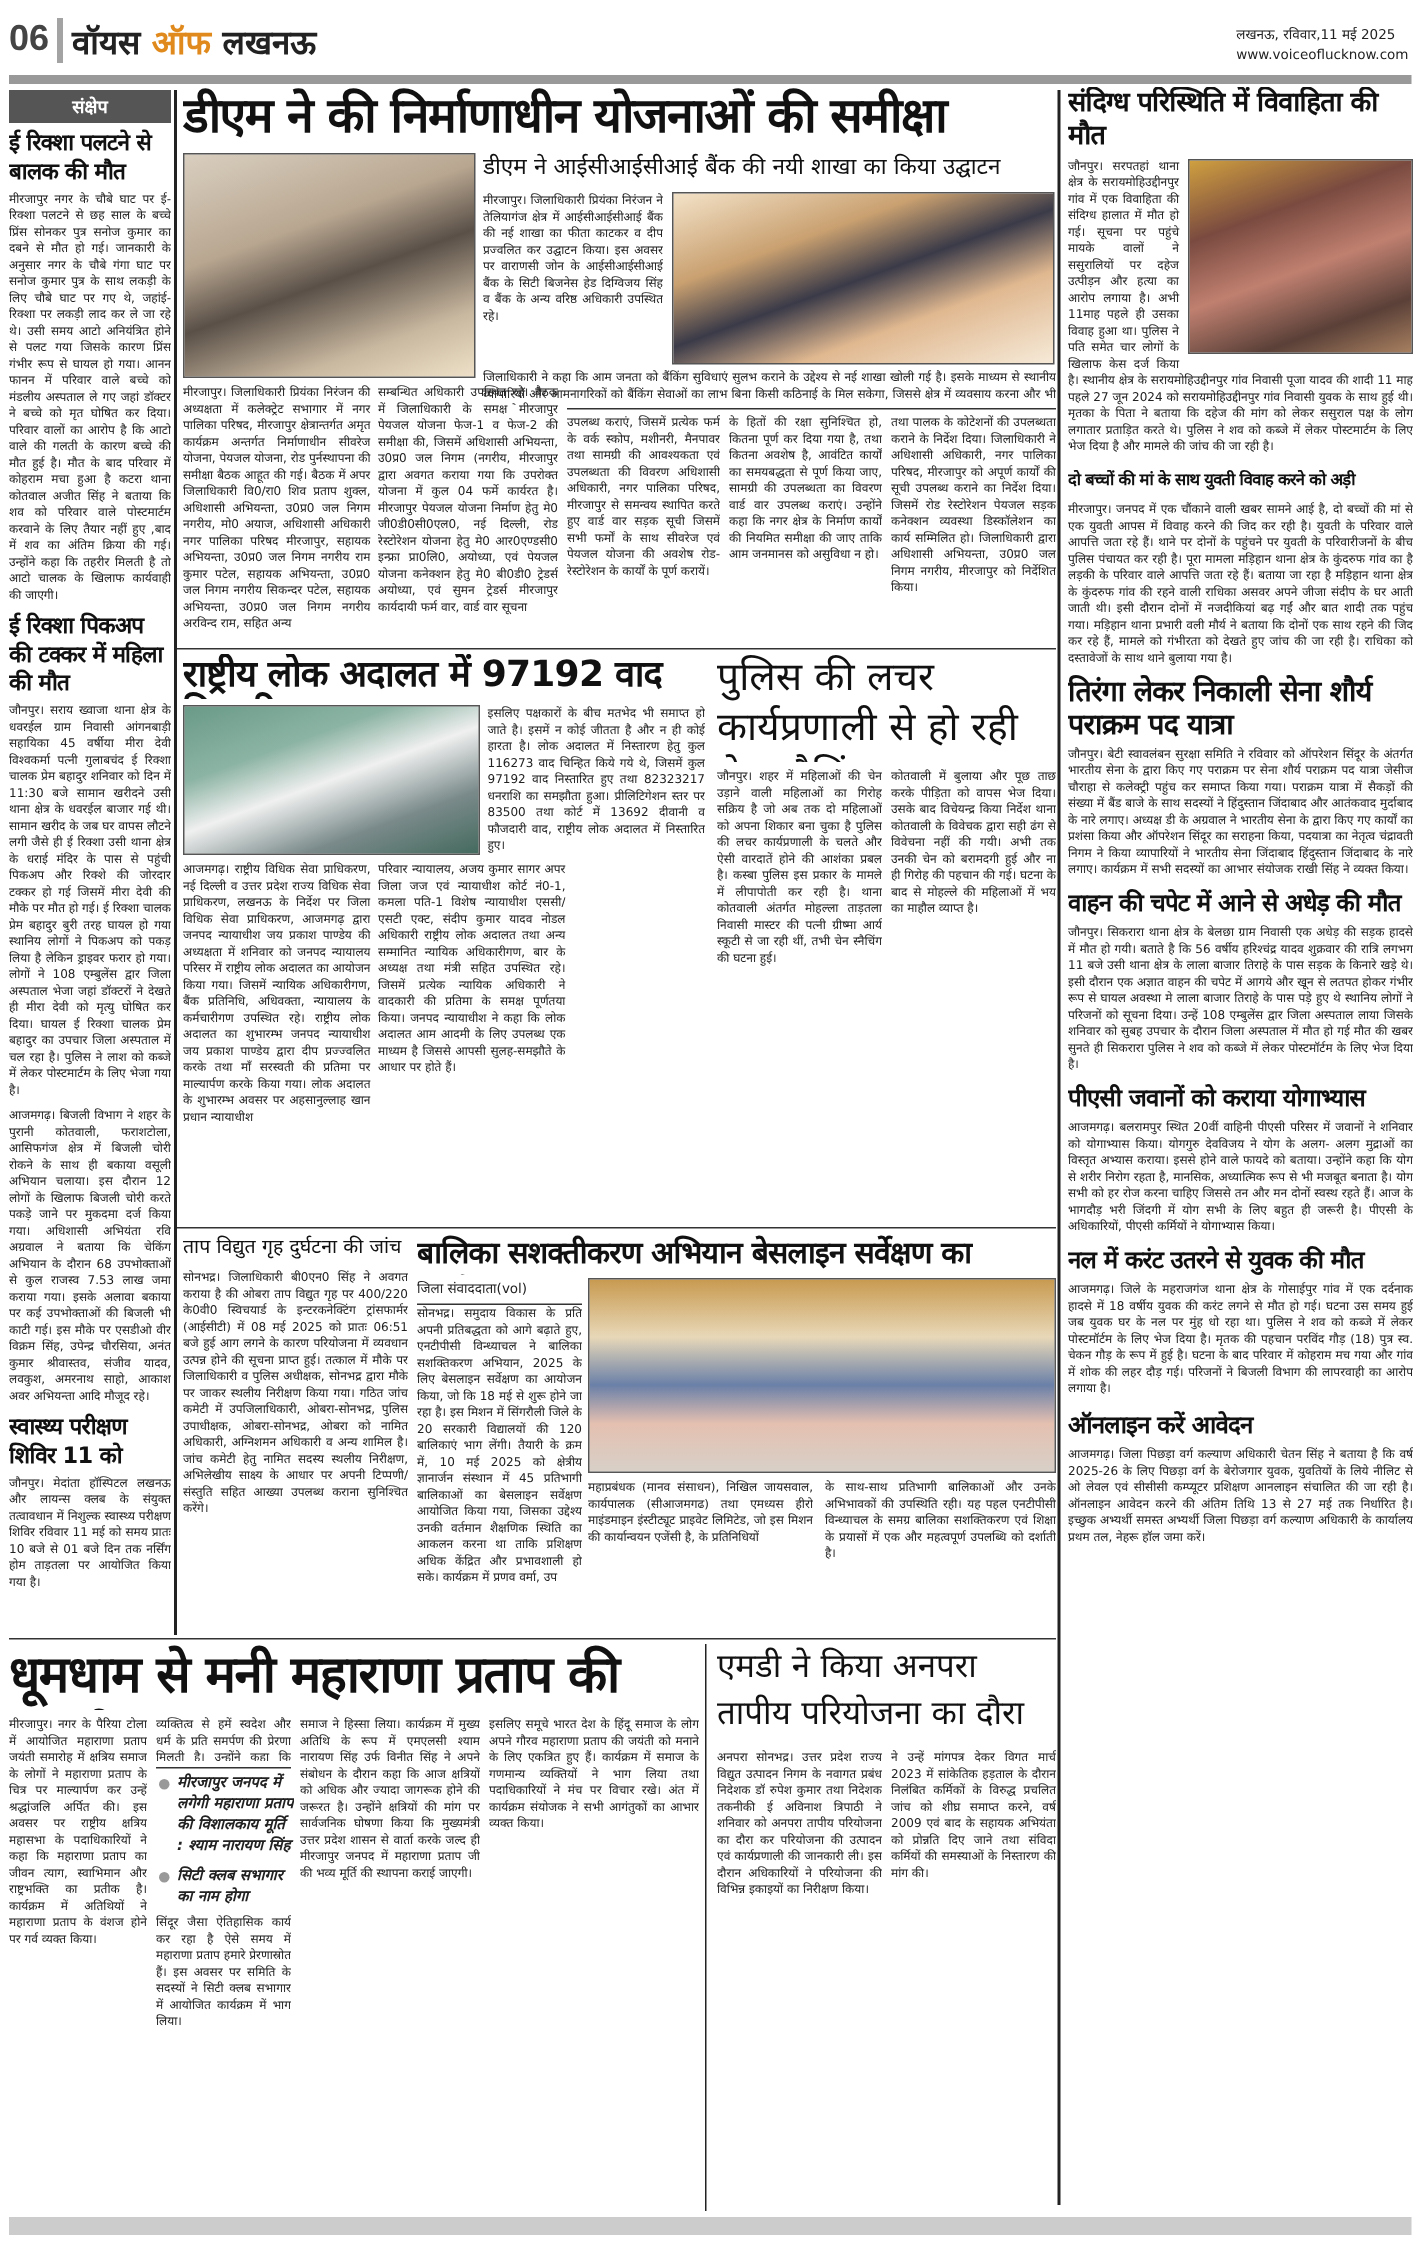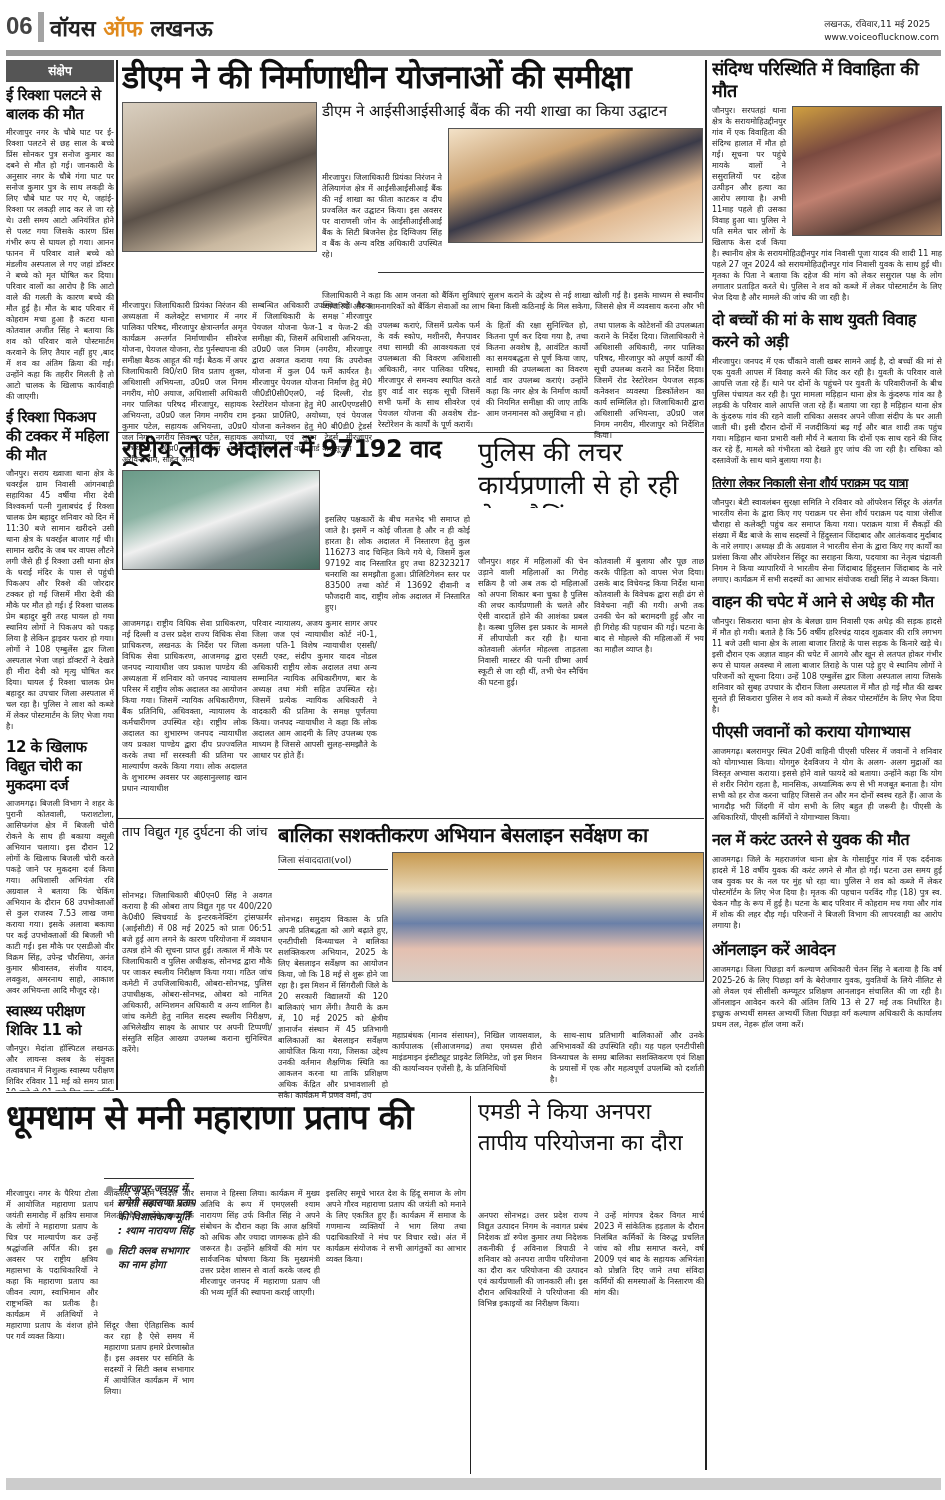--- a/index.html
+++ b/index.html
@@ -1,27 +1,27 @@
 <!DOCTYPE html>
 <html><head>
 <meta charset="utf-8">
 <style>
   *{box-sizing:border-box;margin:0;padding:0;}
   body{width:945px;height:1500px;background:#fff;font-family:"DejaVu Sans",sans-serif;color:#111;overflow:hidden;position:relative;}
   .abs{position:absolute;overflow:hidden;}
   .masthead{left:0;top:0;width:945px;height:48px;}
   .page-no{position:absolute;left:6px;top:12px;font:bold 24px "Liberation Sans",sans-serif;color:#444;}
-  .brand{position:absolute;left:38px;top:12px;font:bold 22px "DejaVu Sans",sans-serif;color:#222;border-left:6px solid #a3a3a3;padding-left:6px;}
+  .brand{position:absolute;left:38px;top:12px;font:bold 22px "DejaVu Sans",sans-serif;color:#222;border-left:4px solid #a3a3a3;padding-left:6px;}
   .brand .mid{color:#e08a1e;}
   .region{position:absolute;left:300px;top:6px;font:bold 30px "DejaVu Sans",sans-serif;color:#222;}
   .dateline{position:absolute;right:6px;top:18px;font:9px "DejaVu Sans",sans-serif;text-align:left;color:#222;line-height:13px;}
   .rule{left:6px;top:50px;width:935px;height:6px;background:#999;}
   .bottom-rule{left:6px;top:1478px;width:935px;height:12px;background:#ccc;}
   .vline{position:absolute;width:2px;background:#222;}
-  .col-text{font:8px/11px "DejaVu Sans",sans-serif;text-align:justify;color:#222;margin-top:44px;}
+  .col-text{font:8px/11px "DejaVu Sans",sans-serif;text-align:justify;color:#222;}
   .hl-xl{font:bold 32px/38px "DejaVu Sans",sans-serif;color:#111;letter-spacing:-1px;}
   .hl-l{font:bold 22px/26px "DejaVu Sans",sans-serif;color:#111;letter-spacing:-0.5px;}
   .hl-m{font:bold 18px/22px "DejaVu Sans",sans-serif;color:#111;letter-spacing:-0.5px;}
   .hl-light{font:28px/34px "DejaVu Sans",sans-serif;color:#111;}
   .sub-hl{font:15px/19px "DejaVu Sans",sans-serif;color:#111;}
   .sankshep{left:6px;top:60px;width:108px;height:22px;background:#555;color:#fff;font:bold 12px/22px "DejaVu Sans",sans-serif;text-align:center;}
   .photo{background:linear-gradient(135deg,#8a7a6a,#c8b49a 40%,#6b5a4a 70%,#a99a88);border:1px solid #555;}
   .photo.meeting{background:linear-gradient(160deg,#d9cfc0 0%,#b8a690 35%,#5a5048 55%,#c9b8a0 80%,#eee0c8);}
   .photo.bank{background:linear-gradient(160deg,#f3e2c8 0%,#c9a070 30%,#3a3a48 50%,#e0b890 70%,#f6ead8);}
   .photo.court{background:linear-gradient(160deg,#6a9a88 0%,#8cb4a4 30%,#f0f0f0 50%,#7a8a8a 75%,#446a5e);}
@@ -57,21 +57,20 @@
 <div class="abs" style="left:6px;top:86px;width:108px;height:1005px;">
   <div>
     <div class="hl-m" style="font-size:15px;line-height:19px;">ई रिक्शा पलटने से बालक की मौत</div>
     <div class="col-text" style="margin-top:3px;">मीरजापुर नगर के चौबे घाट पर ई-रिक्शा पलटने से छह साल के बच्चे प्रिंस सोनकर पुत्र सनोज कुमार का दबने से मौत हो गई। जानकारी के अनुसार नगर के चौबे गंगा घाट पर सनोज कुमार पुत्र के साथ लकड़ी के लिए चौबे घाट पर गए थे, जहांई-रिक्शा पर लकड़ी लाद कर ले जा रहे थे। उसी समय आटो अनियंत्रित होने से पलट गया जिसके कारण प्रिंस गंभीर रूप से घायल हो गया। आनन फानन में परिवार वाले बच्चे को मंडलीय अस्पताल ले गए जहां डॉक्टर ने बच्चे को मृत घोषित कर दिया। परिवार वालों का आरोप है कि आटो वाले की गलती के कारण बच्चे की मौत हुई है। मौत के बाद परिवार में कोहराम मचा हुआ है कटरा थाना कोतवाल अजीत सिंह ने बताया कि शव को परिवार वाले पोस्टमार्टम करवाने के लिए तैयार नहीं हुए ,बाद में शव का अंतिम क्रिया की गई। उन्होंने कहा कि तहरीर मिलती है तो आटो चालक के खिलाफ कार्यवाही की जाएगी।</div>
   </div>
   <div style="margin-top:6px;">
     <div class="hl-m" style="font-size:15px;line-height:19px;">ई रिक्शा पिकअप की टक्कर में महिला की मौत</div>
     <div class="col-text" style="margin-top:3px;">जौनपुर। सराय ख्वाजा थाना क्षेत्र के धवरईल ग्राम निवासी आंगनबाड़ी सहायिका 45 वर्षीया मीरा देवी विश्वकर्मा पत्नी गुलाबचंद ई रिक्शा चालक प्रेम बहादुर शनिवार को दिन में 11:30 बजे सामान खरीदने उसी थाना क्षेत्र के धवरईल बाजार गई थी। सामान खरीद के जब घर वापस लौटने लगी जैसे ही ई रिक्शा उसी थाना क्षेत्र के धराई मंदिर के पास से पहुंची पिकअप और रिक्शे की जोरदार टक्कर हो गई जिसमें मीरा देवी की मौके पर मौत हो गई। ई रिक्शा चालक प्रेम बहादुर बुरी तरह घायल हो गया स्थानिय लोगों ने पिकअप को पकड़ लिया है लेकिन ड्राइवर फरार हो गया। लोगों ने 108 एम्बुलेंस द्वार जिला अस्पताल भेजा जहां डॉक्टरों ने देखते ही मीरा देवी को मृत्यु घोषित कर दिया। घायल ई रिक्शा चालक प्रेम बहादुर का उपचार जिला अस्पताल में चल रहा है। पुलिस ने लाश को कब्जे में लेकर पोस्टमार्टम के लिए भेजा गया है।</div>
   </div>
   <div style="margin-top:6px;">
-    <div class="hl-m" style="font-size:15px;line-height:19px;">12 के खिलाफ विद्युत चोरी का मुकदमा दर्ज</div>
     <div class="col-text" style="margin-top:3px;">आजमगढ़। बिजली विभाग ने शहर के पुरानी कोतवाली, फराशटोला, आसिफगंज क्षेत्र में बिजली चोरी रोकने के साथ ही बकाया वसूली अभियान चलाया। इस दौरान 12 लोगों के खिलाफ बिजली चोरी करते पकड़े जाने पर मुकदमा दर्ज किया गया। अधिशासी अभियंता रवि अग्रवाल ने बताया कि चेकिंग अभियान के दौरान 68 उपभोक्ताओं से कुल राजस्व 7.53 लाख जमा कराया गया। इसके अलावा बकाया पर कई उपभोक्ताओं की बिजली भी काटी गई। इस मौके पर एसडीओ वीर विक्रम सिंह, उपेन्द्र चौरसिया, अनंत कुमार श्रीवास्तव, संजीव यादव, लवकुश, अमरनाथ साहो, आकाश अवर अभियन्ता आदि मौजूद रहे।</div>
   </div>
   <div style="margin-top:6px;">
     <div class="hl-m" style="font-size:15px;line-height:19px;">स्वास्थ्य परीक्षण शिविर 11 को</div>
     <div class="col-text" style="margin-top:3px;">जौनपुर। मेदांता हॉस्पिटल लखनऊ और लायन्स क्लब के संयुक्त तत्वावधान में निशुल्क स्वास्थ्य परीक्षण शिविर रविवार 11 मई को समय प्रातः 10 बजे से 01 बजे दिन तक नर्सिंग होम ताड़तला पर आयोजित किया गया है।</div>
   </div>
 </div>
 
 <div class="abs hl-xl" style="left:122px;top:58px;width:580px;height:40px;">डीएम ने की निर्माणाधीन योजनाओं की समीक्षा</div>
 <div class="abs photo meeting" style="left:122px;top:102px;width:195px;height:150px;"></div>
@@ -127,25 +126,25 @@
 <div class="abs col-text" style="left:478px;top:1166px;width:110px;height:308px;">अनपरा सोनभद्र। उत्तर प्रदेश राज्य विद्युत उत्पादन निगम के नवागत प्रबंध निदेशक डॉ रुपेश कुमार तथा निदेशक तकनीकी ई अविनाश त्रिपाठी ने शनिवार को अनपरा तापीय परियोजना का दौरा कर परियोजना की उत्पादन एवं कार्यप्रणाली की जानकारी ली। इस दौरान अधिकारियों ने परियोजना की विभिन्न इकाइयों का निरीक्षण किया।</div>
 <div class="abs col-text" style="left:594px;top:1166px;width:110px;height:308px;">ने उन्हें मांगपत्र देकर विगत मार्च 2023 में सांकेतिक हड़ताल के दौरान निलंबित कर्मिकों के विरुद्ध प्रचलित जांच को शीघ्र समाप्त करने, वर्ष 2009 एवं बाद के सहायक अभियंता को प्रोन्नति दिए जाने तथा संविदा कर्मियों की समस्याओं के निस्तारण की मांग की।</div>
 
 <div class="abs" style="left:712px;top:58px;width:230px;height:1418px;">
   <div>
     <div class="hl-m">संदिग्ध परिस्थिति में विवाहिता की मौत</div>
     <div class="photo crowd" style="float:right;width:150px;height:130px;margin:4px 0 2px 6px;"></div>
     <div class="col-text" style="margin-top:3px;">जौनपुर। सरपतहां थाना क्षेत्र के सरायमोहिउद्दीनपुर गांव में एक विवाहिता की संदिग्ध हालात में मौत हो गई। सूचना पर पहुंचे मायके वालों ने ससुरालियों पर दहेज उत्पीड़न और हत्या का आरोप लगाया है। अभी 11माह पहले ही उसका विवाह हुआ था। पुलिस ने पति समेत चार लोगों के खिलाफ केस दर्ज किया है। स्थानीय क्षेत्र के सरायमोहिउद्दीनपुर गांव निवासी पूजा यादव की शादी 11 माह पहले 27 जून 2024 को सरायमोहिउद्दीनपुर गांव निवासी युवक के साथ हुई थी। मृतका के पिता ने बताया कि दहेज की मांग को लेकर ससुराल पक्ष के लोग लगातार प्रताड़ित करते थे। पुलिस ने शव को कब्जे में लेकर पोस्टमार्टम के लिए भेज दिया है और मामले की जांच की जा रही है।</div>
   </div>
   <div style="clear:both;margin-top:6px;">
-    <div class="hl-m" style="font-size:16px;">दो बच्चों की मां के साथ युवती विवाह करने को अड़ी</div>
+    <div class="hl-m" style="font-size:11px;">दो बच्चों की मां के साथ युवती विवाह करने को अड़ी</div>
     <div class="col-text" style="margin-top:3px;">मीरजापुर। जनपद में एक चौंकाने वाली खबर सामने आई है, दो बच्चों की मां से एक युवती आपस में विवाह करने की जिद कर रही है। युवती के परिवार वाले आपत्ति जता रहे हैं। थाने पर दोनों के पहुंचने पर युवती के परिवारीजनों के बीच पुलिस पंचायत कर रही है। पूरा मामला मड़िहान थाना क्षेत्र के कुंदरुफ गांव का है लड़की के परिवार वाले आपत्ति जता रहे हैं। बताया जा रहा है मड़िहान थाना क्षेत्र के कुंदरुफ गांव की रहने वाली राधिका असवर अपने जीजा संदीप के घर आती जाती थी। इसी दौरान दोनों में नजदीकियां बढ़ गईं और बात शादी तक पहुंच गया। मड़िहान थाना प्रभारी वली मौर्य ने बताया कि दोनों एक साथ रहने की जिद कर रहे हैं, मामले को गंभीरता को देखते हुए जांच की जा रही है। राधिका को दस्तावेजों के साथ थाने बुलाया गया है।</div>
   </div>
   <div style="margin-top:6px;">
-    <div class="hl-m" style="font-size:12px;text-decoration:underline;">तिरंगा लेकर निकाली सेना शौर्य पराक्रम पद यात्रा</div>
+    <div class="hl-m" style="font-size:19px;">तिरंगा लेकर निकाली सेना शौर्य पराक्रम पद यात्रा</div>
     <div class="col-text" style="margin-top:3px;">जौनपुर। बेटी स्वावलंबन सुरक्षा समिति ने रविवार को ऑपरेशन सिंदूर के अंतर्गत भारतीय सेना के द्वारा किए गए पराक्रम पर सेना शौर्य पराक्रम पद यात्रा जेसीज चौराहा से कलेक्ट्री पहुंच कर समाप्त किया गया। पराक्रम यात्रा में सैकड़ों की संख्या में बैंड बाजे के साथ सदस्यों ने हिंदुस्तान जिंदाबाद और आतंकवाद मुर्दाबाद के नारे लगाए। अध्यक्ष डी के अग्रवाल ने भारतीय सेना के द्वारा किए गए कार्यों का प्रशंसा किया और ऑपरेशन सिंदूर का सराहना किया, पदयात्रा का नेतृत्व चंद्रावती निगम ने किया व्यापारियों ने भारतीय सेना जिंदाबाद हिंदुस्तान जिंदाबाद के नारे लगाए। कार्यक्रम में सभी सदस्यों का आभार संयोजक राखी सिंह ने व्यक्त किया।</div>
   </div>
   <div style="margin-top:6px;">
     <div class="hl-m" style="font-size:16px;">वाहन की चपेट में आने से अधेड़ की मौत</div>
     <div class="col-text" style="margin-top:3px;">जौनपुर। सिकरारा थाना क्षेत्र के बेलछा ग्राम निवासी एक अधेड़ की सड़क हादसे में मौत हो गयी। बताते है कि 56 वर्षीय हरिश्चंद्र यादव शुक्रवार की रात्रि लगभग 11 बजे उसी थाना क्षेत्र के लाला बाजार तिराहे के पास सड़क के किनारे खड़े थे। इसी दौरान एक अज्ञात वाहन की चपेट में आगये और खून से लतपत होकर गंभीर रूप से घायल अवस्था मे लाला बाजार तिराहे के पास पड़े हुए थे स्थानिय लोगों ने परिजनों को सूचना दिया। उन्हें 108 एम्बुलेंस द्वार जिला अस्पताल लाया जिसके शनिवार को सुबह उपचार के दौरान जिला अस्पताल में मौत हो गई मौत की खबर सुनते ही सिकरारा पुलिस ने शव को कब्जे में लेकर पोस्टमॉर्टम के लिए भेज दिया है।</div>
   </div>
   <div style="margin-top:6px;">
     <div class="hl-m" style="font-size:16px;">पीएसी जवानों को कराया योगाभ्यास</div>
     <div class="col-text" style="margin-top:3px;">आजमगढ़। बलरामपुर स्थित 20वीं वाहिनी पीएसी परिसर में जवानों ने शनिवार को योगाभ्यास किया। योगगुरु देवविजय ने योग के अलग- अलग मुद्राओं का विस्तृत अभ्यास कराया। इससे होने वाले फायदे को बताया। उन्होंने कहा कि योग से शरीर निरोग रहता है, मानसिक, अध्यात्मिक रूप से भी मजबूत बनाता है। योग सभी को हर रोज करना चाहिए जिससे तन और मन दोनों स्वस्थ रहते हैं। आज के भागदौड़ भरी जिंदगी में योग सभी के लिए बहुत ही जरूरी है। पीएसी के अधिकारियों, पीएसी कर्मियों ने योगाभ्यास किया।</div>
   </div>

